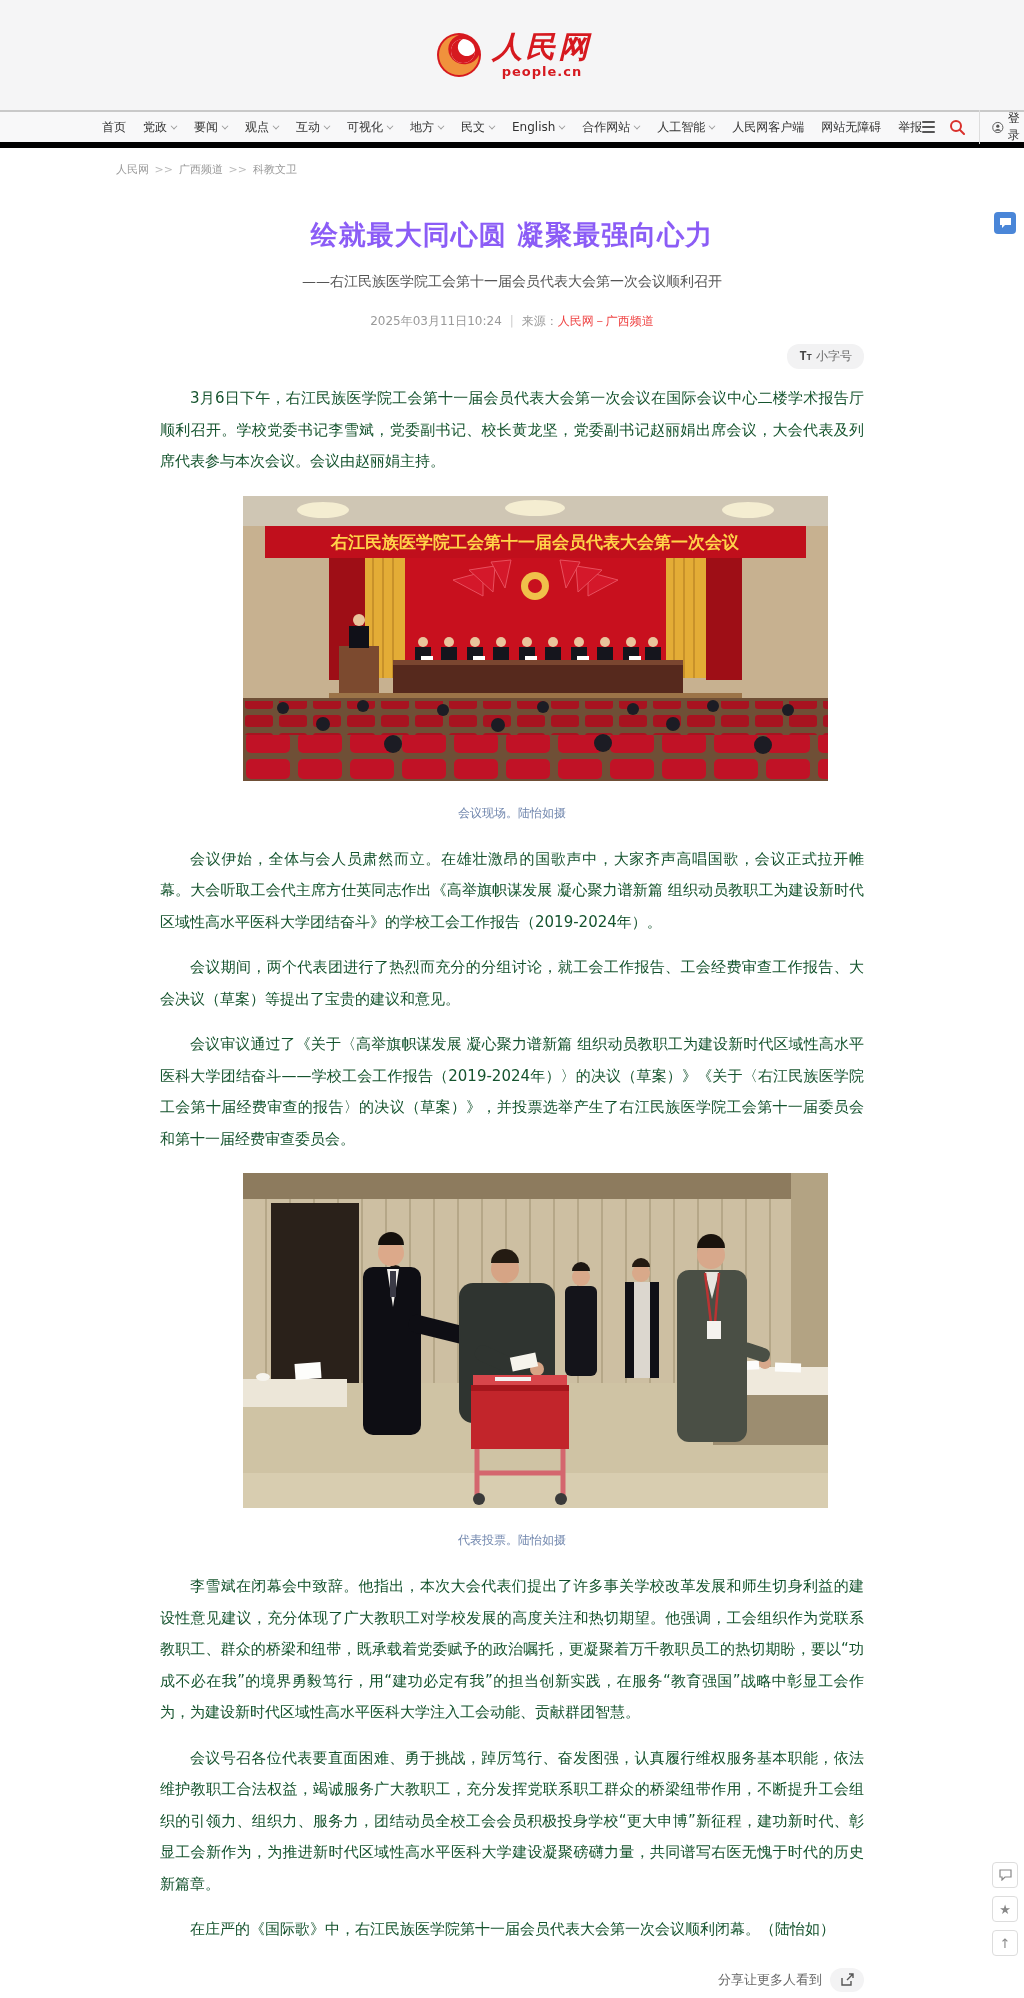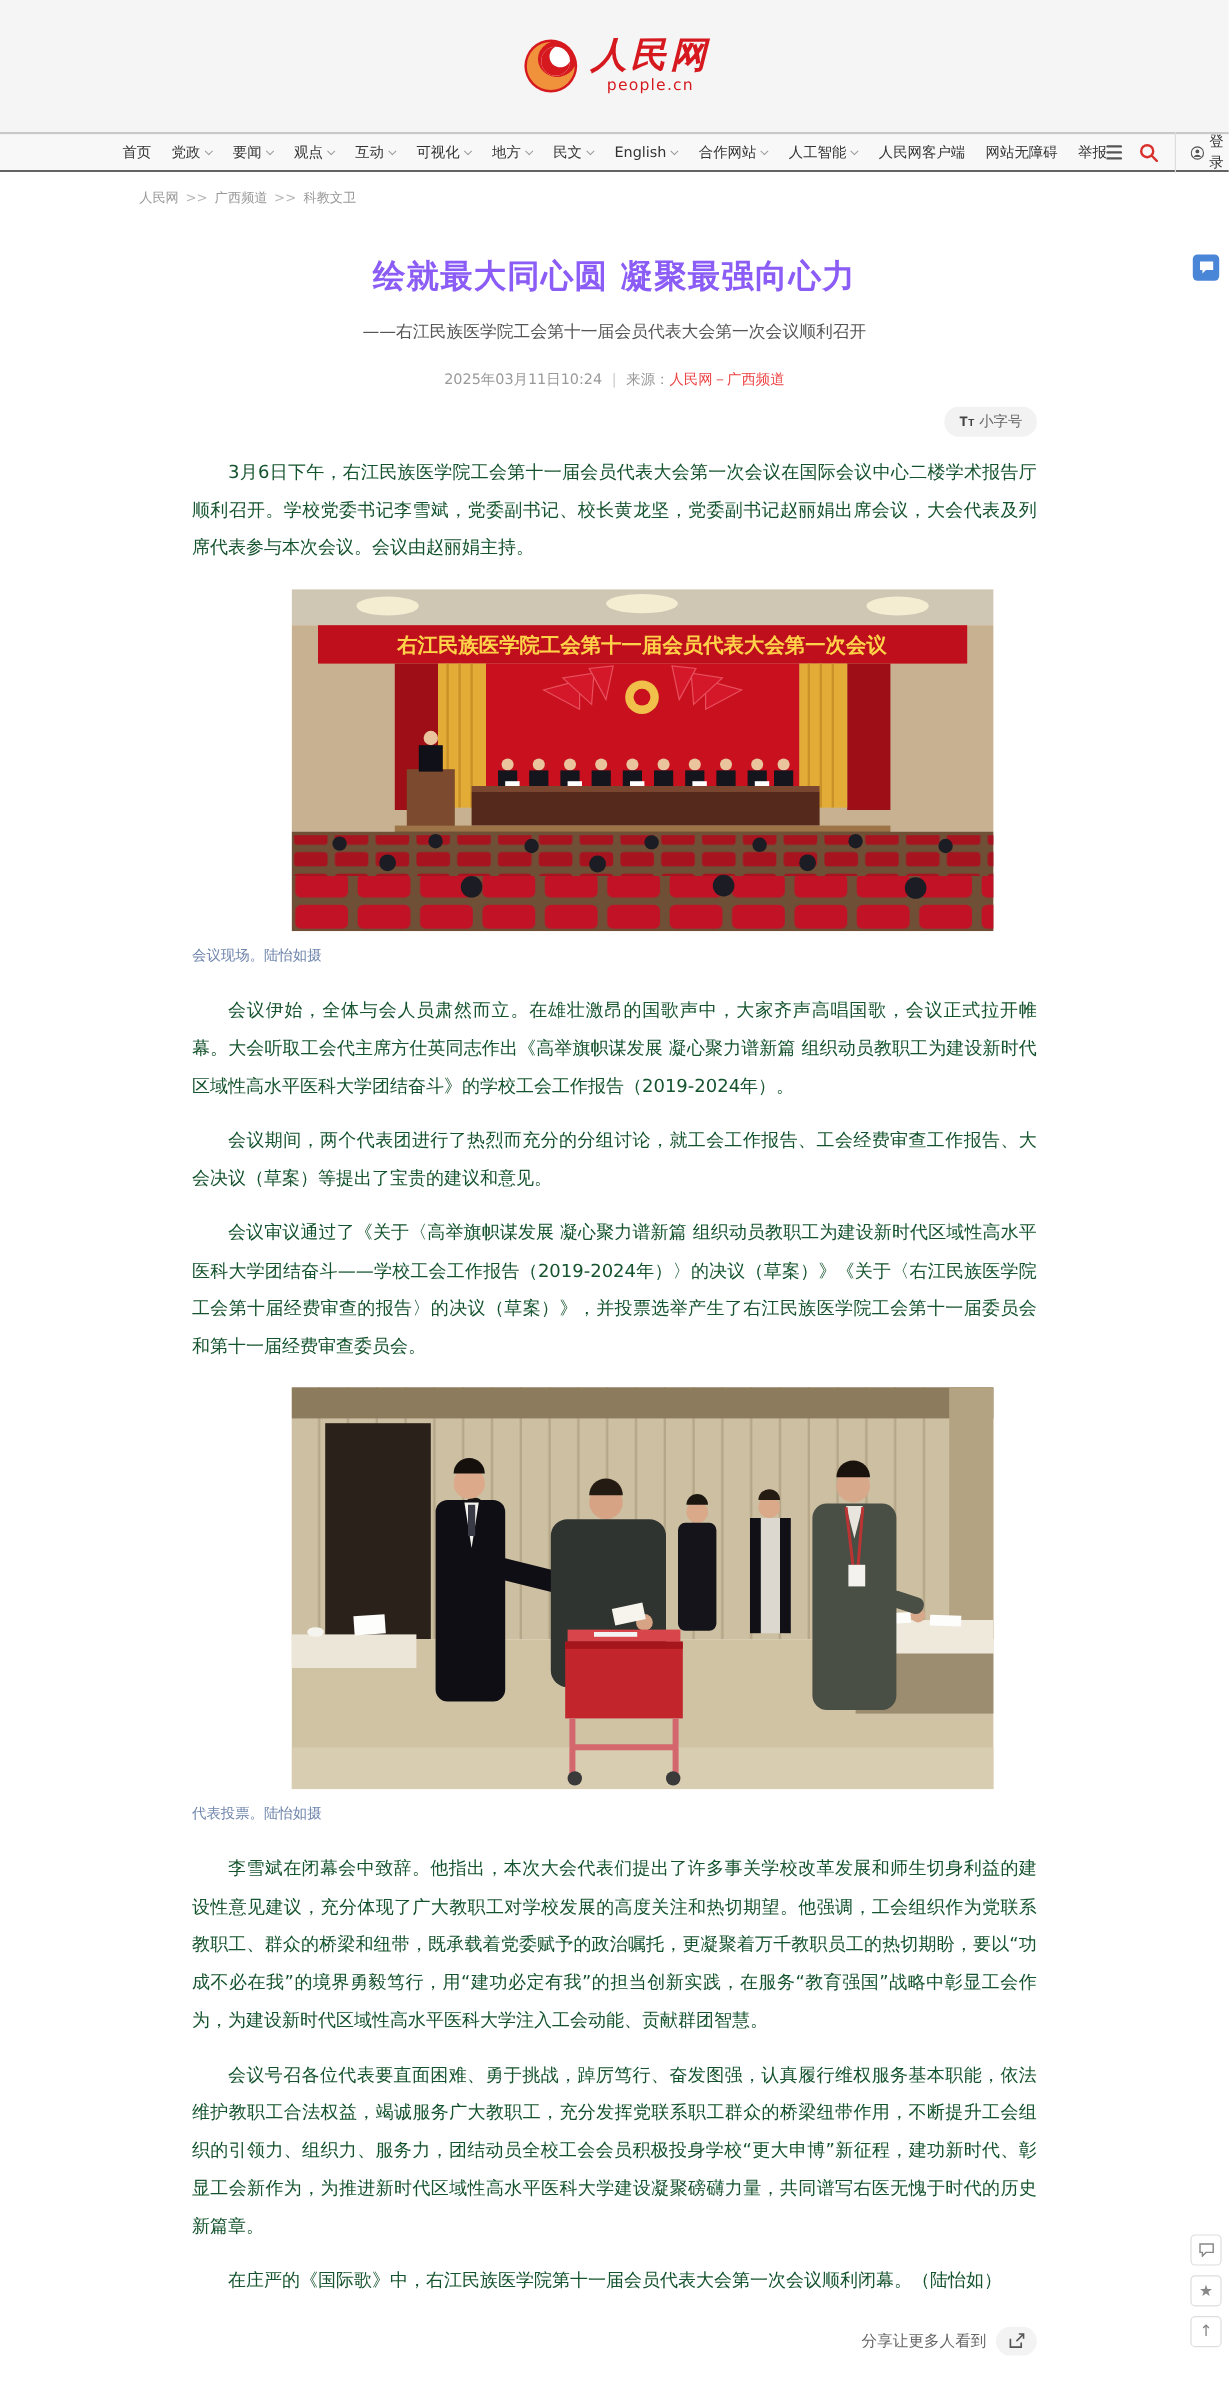--- a/index.html
+++ b/index.html
@@ -5,24 +5,24 @@
   * { margin:0; padding:0; box-sizing:border-box; }
   body { background:#fff; font-family:"DejaVu Sans","Liberation Sans",sans-serif; color:#333; }
   .page { width:1024px; margin:0 auto; position:relative; background:#fff; min-height:1998px; }
 
   
   .site-header { height:112px; background:#f5f5f6; border-bottom:2px solid #c9c9c9; display:flex; align-items:center; justify-content:center; }
   .logo { display:flex; align-items:center; gap:8px; cursor:pointer; }
   .logo-mark { width:52px; height:52px; }
   .logo-txt { display:flex; flex-direction:column; align-items:center; line-height:1; }
   .logo-cn { font-size:30px; font-weight:bold; color:#d6191f; letter-spacing:3px; font-style:italic; }
-  .logo-en { font-size:13px; font-weight:normal; color:#d6191f; margin-top:3px; letter-spacing:1px; }
+  .logo-en { font-size:13px; font-weight:bold; color:#d6191f; margin-top:3px; letter-spacing:1px; }
 
   
-  .topnav { background:#f8f8f9; border-bottom:1px solid #000000; }
+  .topnav { background:#f8f8f9; border-bottom:6px solid #000000; }
   .nav-inner { width:820px; margin:0 auto; height:30px; display:flex; align-items:center; justify-content:space-between; }
   .nav-list { list-style:none; display:flex; align-items:center; gap:17px; }
   .nav-list li { font-size:12px; color:#333; cursor:pointer; white-space:nowrap; display:flex; align-items:center; }
   .caret { width:6px; height:6px; border-right:1px solid #999; border-bottom:1px solid #999; transform:rotate(45deg) scale(.8); display:inline-block; margin-left:4px; margin-top:-3px; }
   .nav-right { display:flex; align-items:center; gap:14px; }
   .burger { width:16px; height:12px; display:flex; flex-direction:column; justify-content:space-between; cursor:pointer; }
   .burger i { display:block; height:2px; background:#555; border-radius:1px; }
   .search-btn { cursor:pointer; display:flex; }
   .login { display:flex; align-items:center; gap:4px; font-size:12px; color:#333; cursor:pointer; border-left:1px solid #ddd; padding-left:12px; }
 
@@ -42,21 +42,21 @@
   .fontsize-row { display:flex; justify-content:flex-end; padding-right:44px; margin-top:14px; }
   .fontsize-pill { display:flex; align-items:center; gap:4px; background:#f2f2f3; border:none; border-radius:12px; padding:4px 12px; font-size:12px; color:#666; cursor:pointer; font-family:Liberation Mono, monospace; }
   .fontsize-pill .tt { font-weight:bold; color:#444; font-size:12px; }
   .fontsize-pill .tt small { font-size:9px; }
 
   .article-body { padding:0 44px; margin-top:6px; }
   .para { font-size:15px; line-height:2.1; color:#14532d; text-indent:2em; margin:14px 0; text-align:justify; }
 
   .photo-wrap { width:539px; margin:18px auto 0; }
   .photo-wrap svg { display:block; width:585px; }
-  .photo-caption { font-size:12px; color:#7086ad; margin:12px 0 22px; }
+  .photo-caption { text-align:center; font-size:12px; color:#7086ad; margin:24px 0 22px; }
 
   .editor-note { text-align:right; font-size:13px; color:#555; margin:26px 0 0; }
   .share-row { display:flex; justify-content:flex-end; align-items:center; gap:8px; margin:22px 0 30px; font-size:13px; color:#666; }
   .share-pill { width:34px; height:24px; background:#f3f3f4; border:none; border-radius:12px; display:flex; align-items:center; justify-content:center; cursor:pointer; }
 
   
   .float-comment { position:absolute; right:8px; top:212px; width:22px; height:22px; background:#4a86d8; border-radius:4px; display:flex; align-items:center; justify-content:center; cursor:pointer; }
   .float-stack { position:absolute; right:6px; top:1862px; display:flex; flex-direction:column; gap:8px; }
   .float-btn { width:26px; height:26px; background:#fff; border:1px solid #ddd; border-radius:4px; display:flex; align-items:center; justify-content:center; color:#888; font-size:13px; cursor:pointer; }
 </style>

